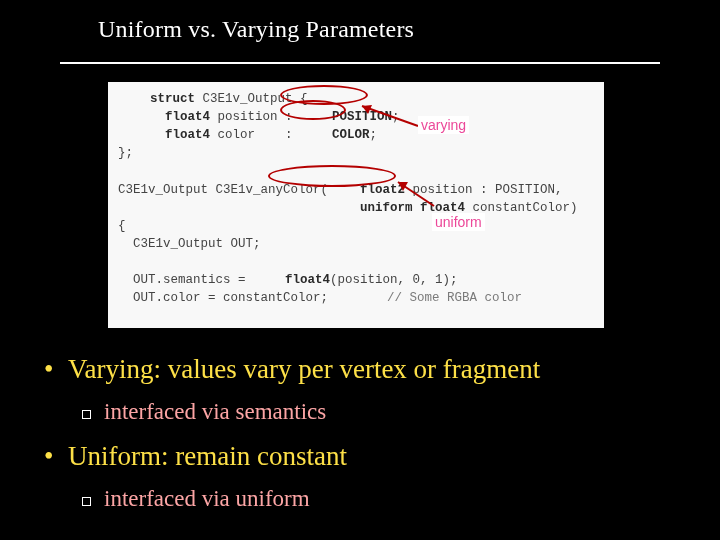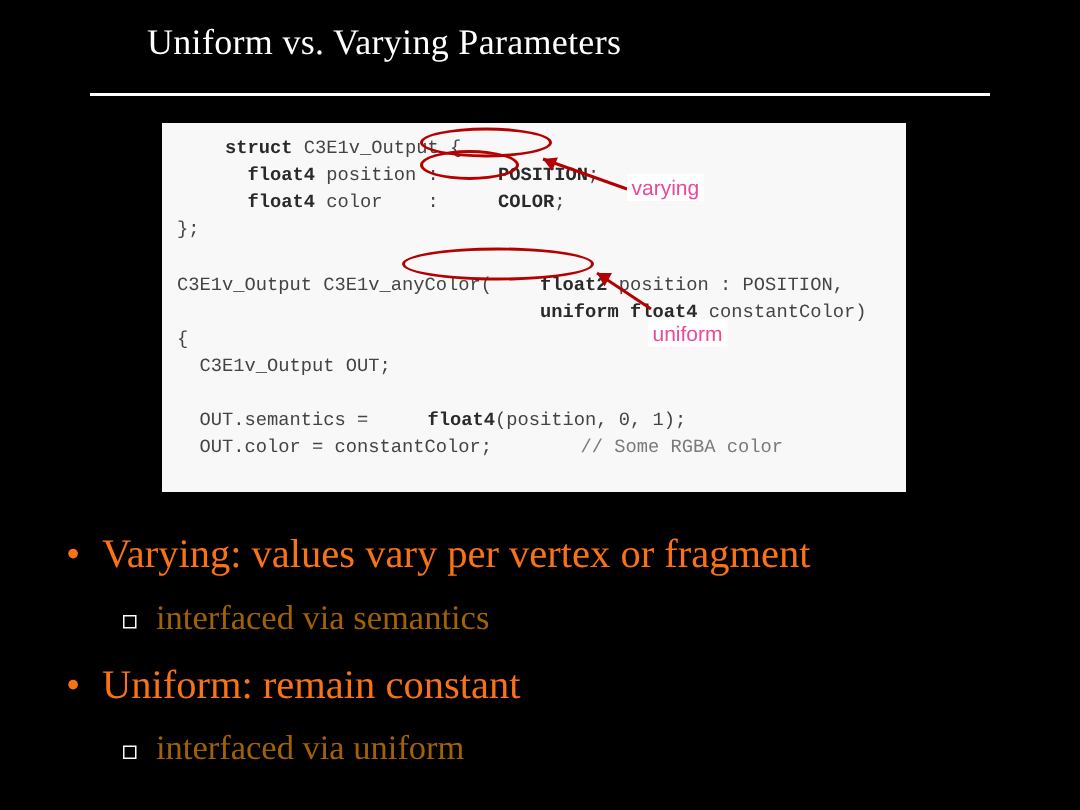--- a/index.html
+++ b/index.html
@@ -68,35 +68,35 @@
   .lbl-varying { top: 116px; left: 418px; }
   .lbl-uniform { top: 213px; left: 432px; }
   .bullets {
     position: absolute;
     top: 354px;
     left: 38px;
     right: 38px;
   }
   .b1 {
     font-size: 27px;
-    color: #f97316;
+    color: #fde047;
     margin-bottom: 14px;
     padding-left: 30px;
     position: relative;
   }
   .b1::before {
     content: "•";
     position: absolute;
     left: 6px;
     top: 0;
     font-size: 27px;
   }
   .b2 {
     font-size: 23px;
-    color: #a16207;
+    color: #fca5a5;
     margin-bottom: 16px;
     padding-left: 66px;
     position: relative;
   }
   .b2::before {
     content: "";
     position: absolute;
     left: 44px;
     top: 11px;
     width: 7px;

